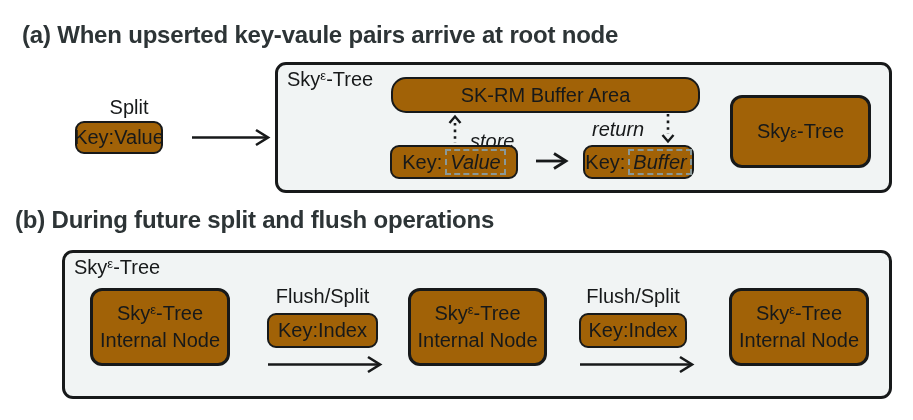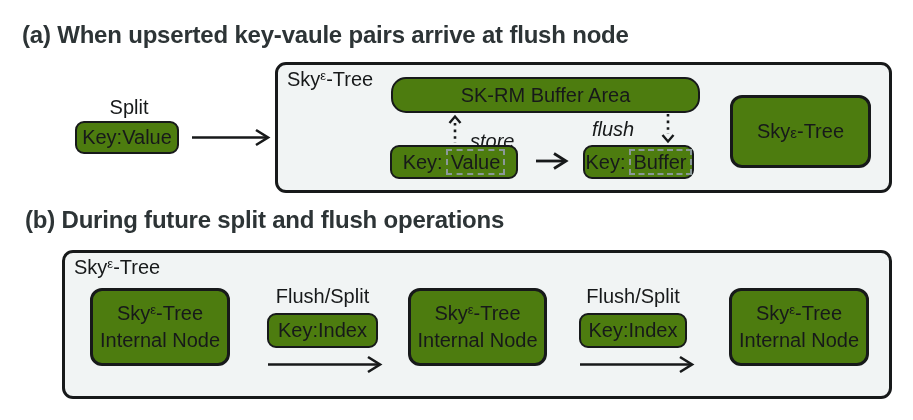--- a/index.html
+++ b/index.html
@@ -19,49 +19,49 @@
     position: absolute; font-size: 24px; font-weight: bold;
     color: var(--title); white-space: nowrap; letter-spacing: -0.2px;
     line-height: 1.2;
   }
   .bigbox {
     position: absolute; background: var(--fill);
     border: 3px solid var(--ink); border-radius: 11px;
     box-sizing: border-box;
   }
   .node {
-    position: absolute; background: #4d7c0f;
+    position: absolute; background: #a16207;
     border: 2.75px solid var(--ink); border-radius: 9px;
     box-sizing: border-box;
     display: flex; align-items: center; justify-content: center;
     font-size: 20px; white-space: nowrap;
   }
   .two-line { flex-direction: column; line-height: 25px; border-radius: 12px; border-width: 3px; }
   .pill { border-radius: 15px; }
   .plain-label { position: absolute; font-size: 20px; white-space: nowrap; line-height: 1.1; }
   .italic { font-style: italic; }
   .center { text-align: center; }
   .sup { font-size: 13px; position: relative; top: -6.5px; }
   .eps-base { font-size: 15px; }
   .dotted {
     display: inline-block; border: 2px dashed var(--dotted);
-    padding: 0 3px; margin-left: 3px; line-height: 22px;
+    padding: 0 3px; margin-left: 3px; line-height: 22px; font-style: italic;
   }
   svg.arr { position: absolute; display: block; }
   svg.arr path { stroke: var(--ink); fill: none; }
 </style>
 </head>
 <body>
 
 <div class="canvas">
 
-  <div class="title" style="left:22px; top:21px;">(a) When upserted key-vaule pairs arrive at flush node</div>
+  <div class="title" style="left:22px; top:21px;">(a) When upserted key-vaule pairs arrive at root node</div>
 
   <div class="plain-label center" style="left:75px; top:96px; width:108px;">Split</div>
-  <div class="node" style="left:75px; top:121px; width:104px; height:33px;">
+  <div class="node" style="left:75px; top:121px; width:88px; height:33px;">
     <span>Key:Value</span>
   </div>
   <svg class="arr" style="left:190px; top:127px;" width="84" height="21" viewBox="0 0 84 21">
     <path d="M2 10.5 H76" stroke-width="2.6"></path>
     <path d="M66 3 L78 10.5 L66 18" stroke-width="2.6"></path>
   </svg>
 
   <div class="bigbox" style="left:275px; top:62px; width:617px; height:131px;"></div>
   <div class="plain-label" style="left:287px; top:68px;">
     <span>Sky</span><span class="sup">ε</span><span>-Tree</span>
@@ -70,21 +70,21 @@
   <div class="node pill" style="left:391px; top:77px; width:309px; height:36px;">
     <span>SK-RM Buffer Area</span>
   </div>
 
   <svg class="arr" style="left:447px; top:114px;" width="16" height="30" viewBox="0 0 16 30">
     <path d="M2.5 9 L8 2.5 L13.5 9" stroke-width="2.4"></path>
     <path d="M8 9 V29" stroke-width="2.6" stroke-dasharray="2.6 4"></path>
   </svg>
   <div class="plain-label italic" style="left:470px; top:130px;font-style:italic;">store</div>
 
-  <div class="plain-label italic" style="left:592px; top:118px;">flush</div>
+  <div class="plain-label italic" style="left:592px; top:118px;">return</div>
   <svg class="arr" style="left:660px; top:112px;" width="16" height="32" viewBox="0 0 16 32">
     <path d="M8 2 V22" stroke-width="2.6" stroke-dasharray="2.6 4"></path>
     <path d="M2.5 23 L8 29.5 L13.5 23" stroke-width="2.4"></path>
   </svg>
 
   <div class="node" style="left:390px; top:145px; width:128px; height:34px;">
     <span>Key:</span>
       <span class="dotted">Value</span>
   </div>
   <svg class="arr" style="left:533px; top:150px;" width="38" height="22" viewBox="0 0 38 22">
@@ -95,21 +95,21 @@
     <span>Key:</span>
       <span class="dotted">Buffer</span>
   </div>
 
   <div class="node two-line" style="left:730px; top:95px; width:141px; height:73px;">
     <div>
       <span>Sky</span><span class="eps-base">ε</span><span>-Tree</span>
     </div>
   </div>
 
-  <div class="title" style="left:25px; top:206px;">(b) During future split and flush operations</div>
+  <div class="title" style="left:15px; top:206px;">(b) During future split and flush operations</div>
 
   <div class="bigbox" style="left:62px; top:250px; width:830px; height:149px;"></div>
   <div class="plain-label" style="left:74px; top:256px;">
     <span>Sky</span><span class="sup">ε</span><span>-Tree</span>
   </div>
 
   <div class="node two-line" style="left:90px; top:288px; width:140px; height:78px;">
     <div>
       <span>Sky</span><span class="sup">ε</span><span>-Tree</span>
     </div>

